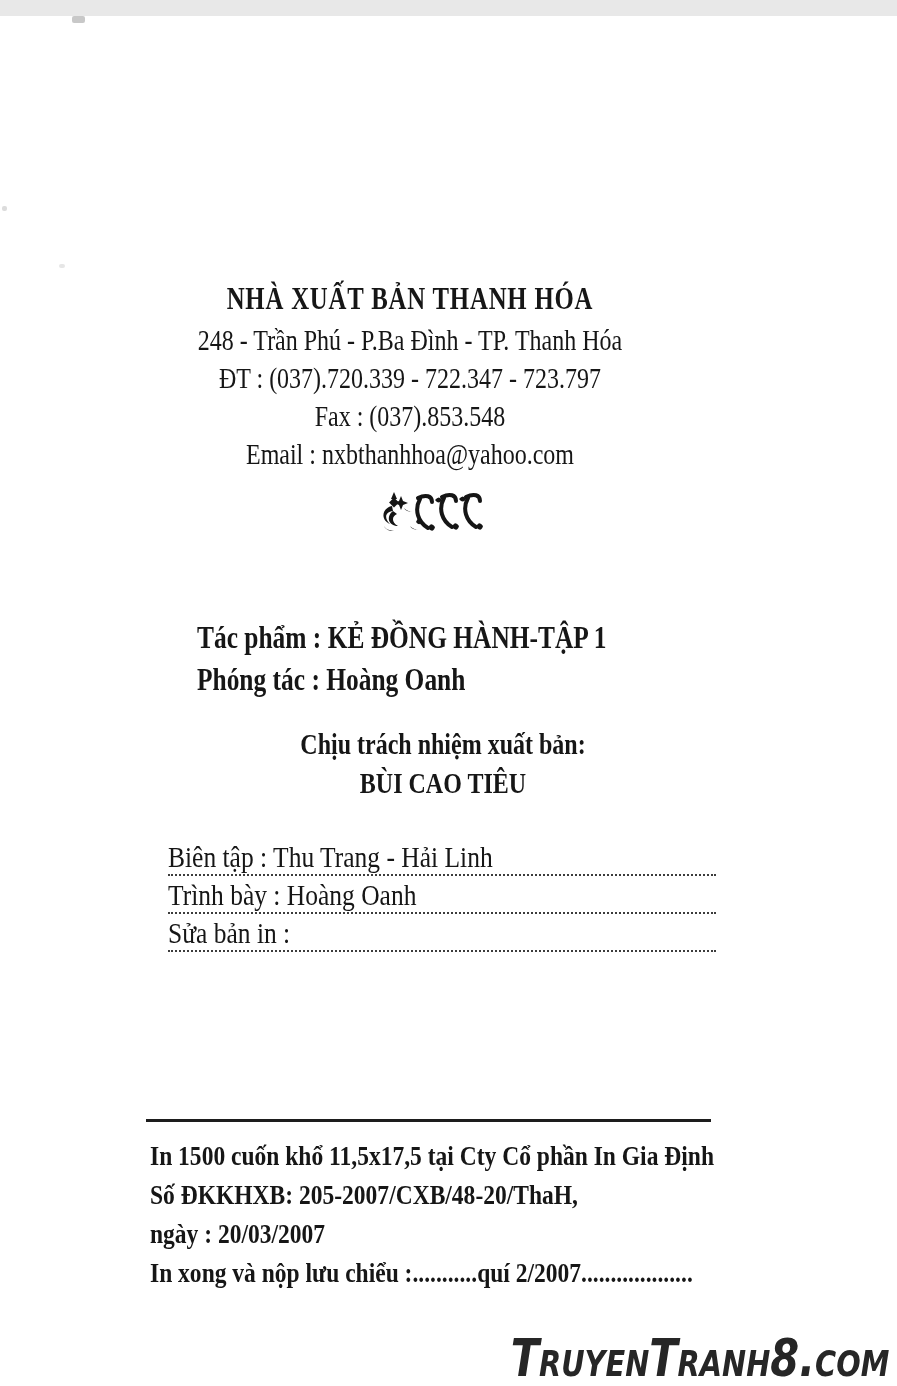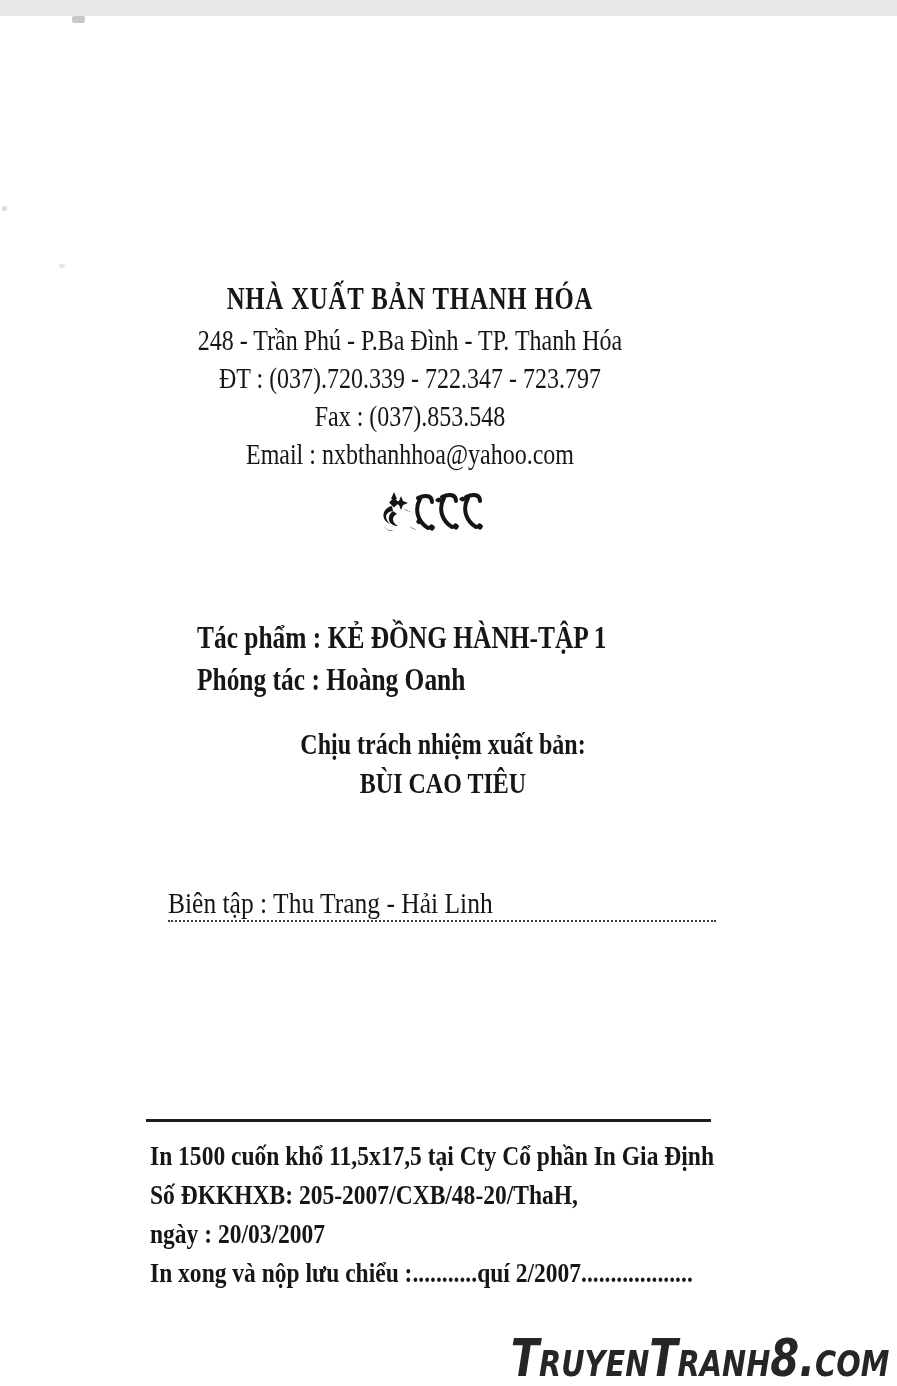--- a/index.html
+++ b/index.html
@@ -69,21 +69,21 @@
     font-size: 30px;
     line-height: 39px;
     transform: scaleX(0.80);
     transform-origin: 443px 0;
     white-space: nowrap;
   }
 
   
   .credits {
     position: absolute;
-    left: 168px; top: 868px;
+    left: 168px; top: 822px;
     width: 548px;
   }
   .credit-row {
     position: relative;
     height: 36px;
     border-bottom: 2px dotted #3c3c3c;
   }
   .credit-row span {
     display: inline-block;
     font-size: 30px;
@@ -184,20 +184,26 @@
 
   <section class="responsibility">
     <div>Chịu trách nhiệm xuất bản:</div>
     <div>BÙI CAO TIÊU</div>
   </section>
 
   <section class="credits">
     <div class="credit-row">
       <span>Biên tập : Thu Trang - Hải Linh</span>
     </div>
+    <div class="credit-row">
+      <span>Trình bày : Hoàng Oanh</span>
+    </div>
+    <div class="credit-row">
+      <span>Sửa bản in :</span>
+    </div>
   </section>
 
   <div class="rule"></div>
 
   <section class="print-info">
     <div>In 1500 cuốn khổ 11,5x17,5 tại Cty Cổ phần In Gia Định</div>
     <div>Số ĐKKHXB: 205-2007/CXB/48-20/ThaH,</div>
     <div>ngày : 20/03/2007</div>
     <div>In xong và nộp lưu chiểu :...........quí 2/2007...................</div>
   </section>

